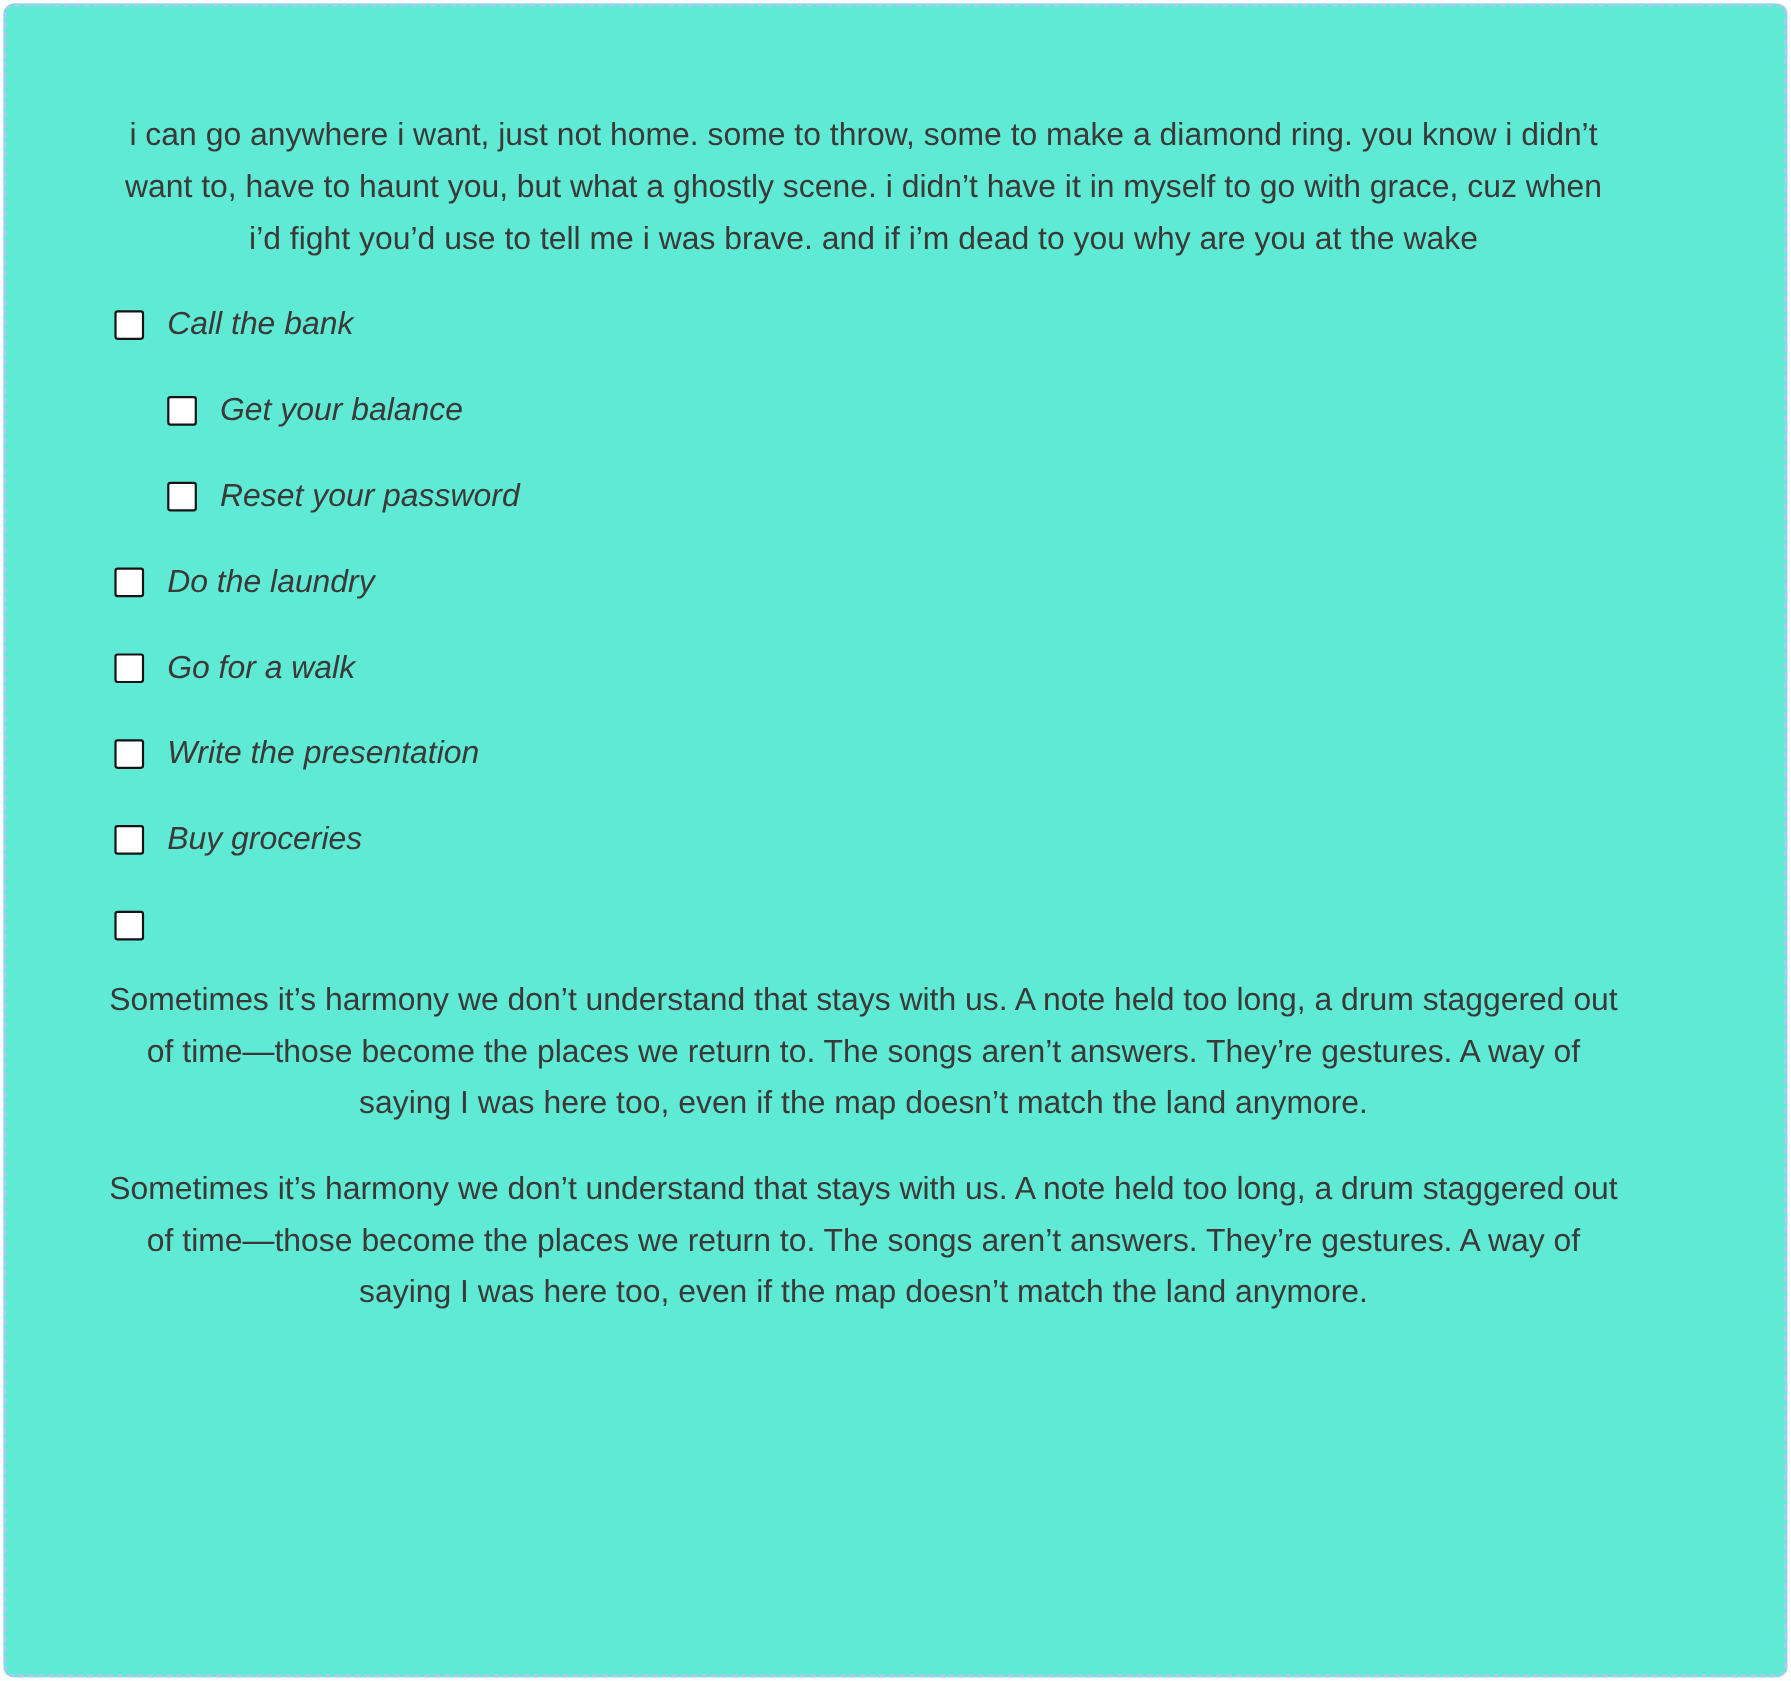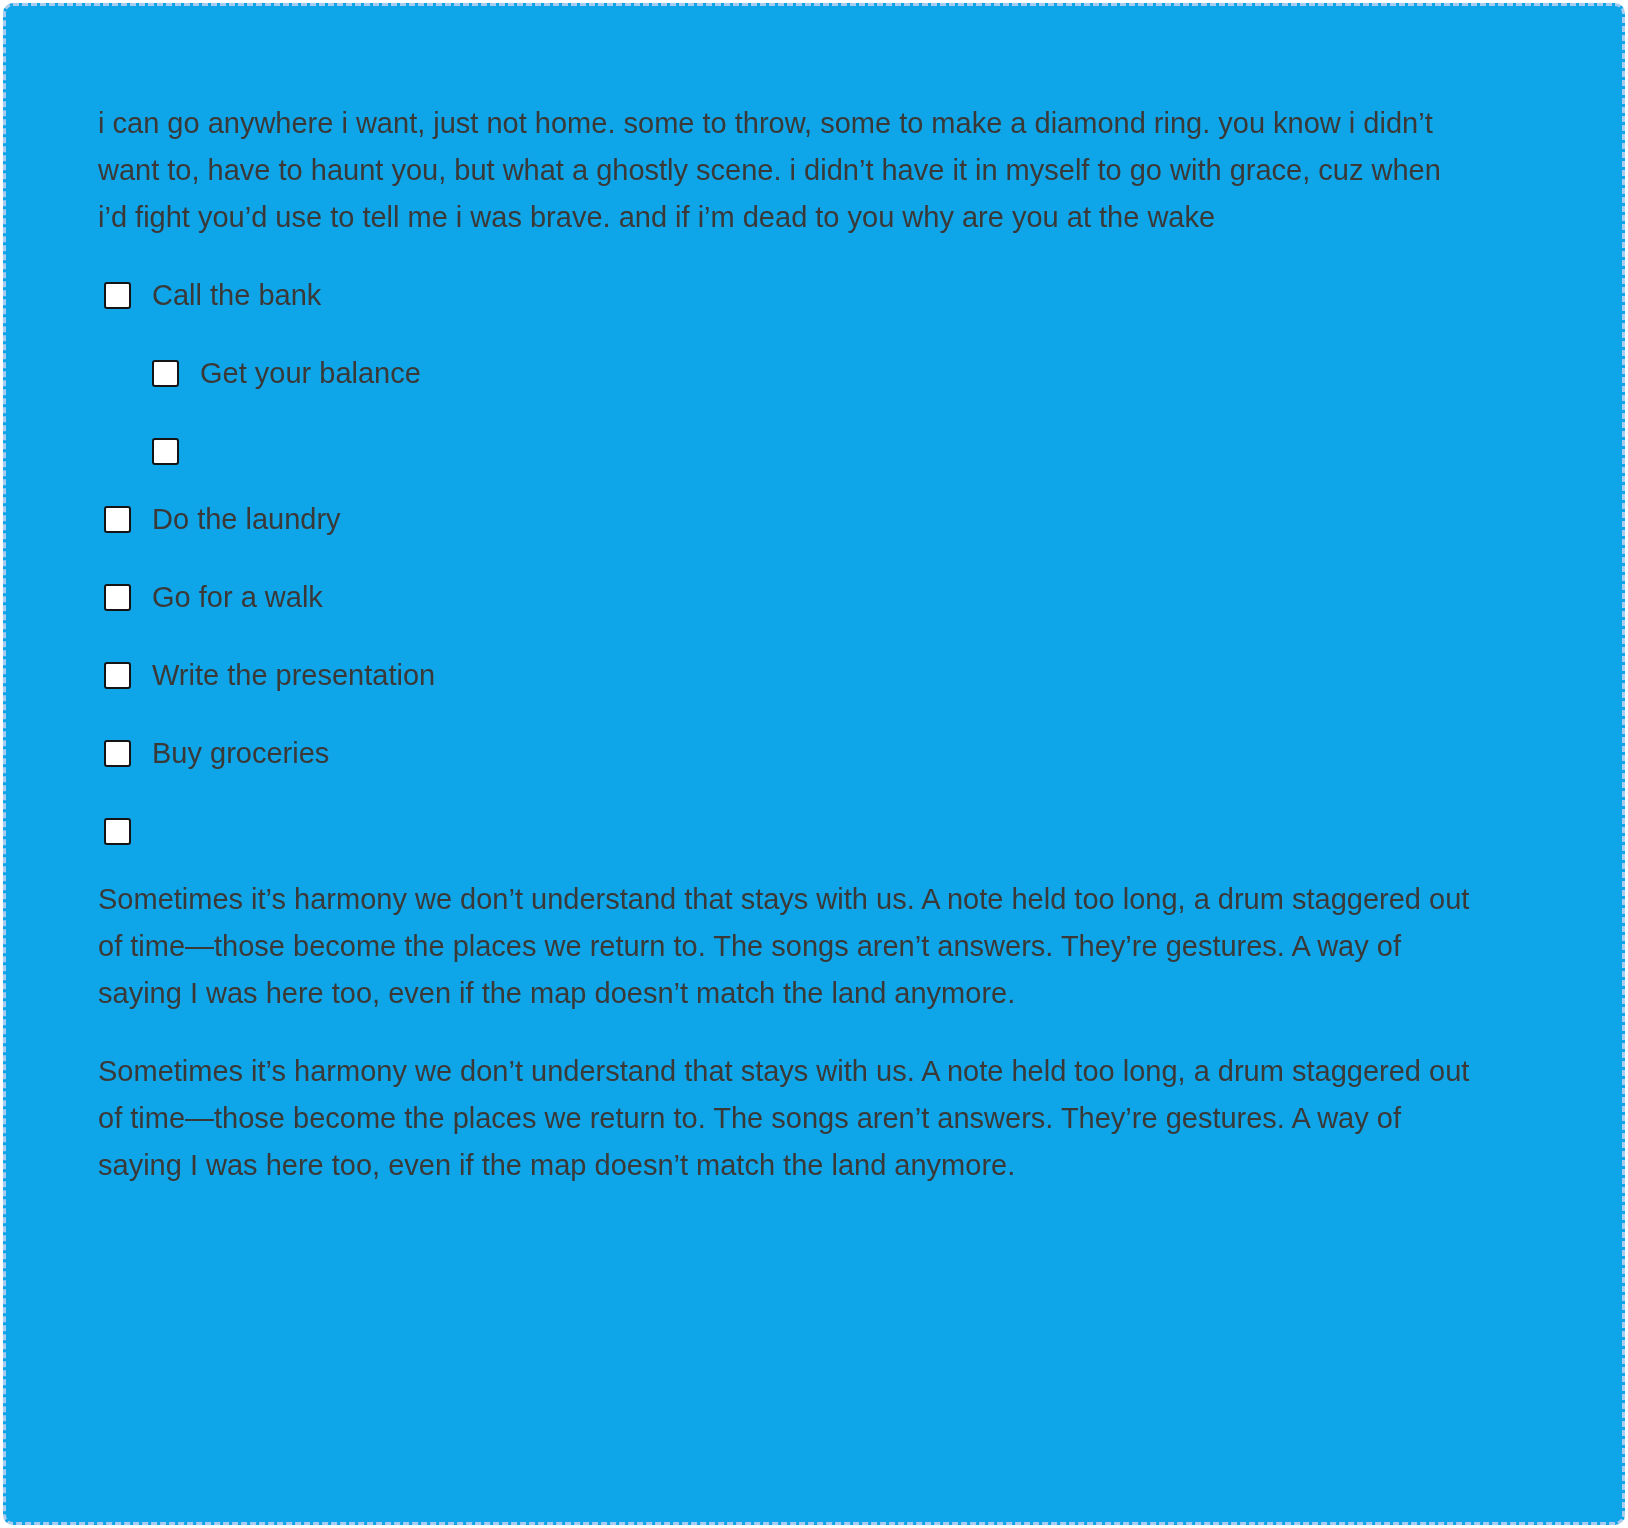--- a/index.html
+++ b/index.html
@@ -5,29 +5,30 @@
   html, body {
     margin: 0;
     padding: 0;
     background: #ffffff;
   }
   .page {
     box-sizing: border-box;
     width: 1622px;
     height: 1522px;
     margin: 3px;
-    background: #0ea5e9;
+    background: #5eead4;
     border: 3px dashed #a8cbee;
     border-radius: 10px;
     padding: 94px 150px 0 92px;
     overflow: hidden;
     font-family: "Liberation Sans", "DejaVu Sans", sans-serif;
     font-size: 29px;
     line-height: 47px;
     color: #3a3938;
+    text-align: center;
     -webkit-font-smoothing: antialiased;
   }
   .para {
     margin: 0 0 31px 0;
     max-width: 1375px;
   }
   .checklist {
     list-style: none;
     margin: 0;
     padding: 0 0 0 6px;
@@ -46,20 +47,21 @@
     width: 27px;
     height: 27px;
     margin: 10px 21px 0 0;
     border: 2.5px solid #141414;
     border-radius: 3px;
     background: #ffffff;
     cursor: pointer;
   }
   .task-label {
     white-space: nowrap;
+    font-style: italic;
   }
 </style>
 </head>
 <body>
 
 <div class="page">
 
   <p class="para">i can go anywhere i want, just not home. some to throw, some to make a diamond ring. you know i didn’t want to, have to haunt you, but what a ghostly scene. i didn’t have it in myself to go with grace, cuz when i’d fight you’d use to tell me i was brave. and if i’m dead to you why are you at the wake</p>
 
   <ul class="checklist">
@@ -69,20 +71,21 @@
       <span class="task-label">Call the bank</span>
     </li>
 
     <li class="task nested">
       <span class="checkbox"></span>
       <span class="task-label">Get your balance</span>
     </li>
 
     <li class="task nested">
       <span class="checkbox"></span>
+      <span class="task-label">Reset your password</span>
     </li>
 
 
     <li class="task">
       <span class="checkbox"></span>
       <span class="task-label">Do the laundry</span>
     </li>
 
     <li class="task">
       <span class="checkbox"></span>

